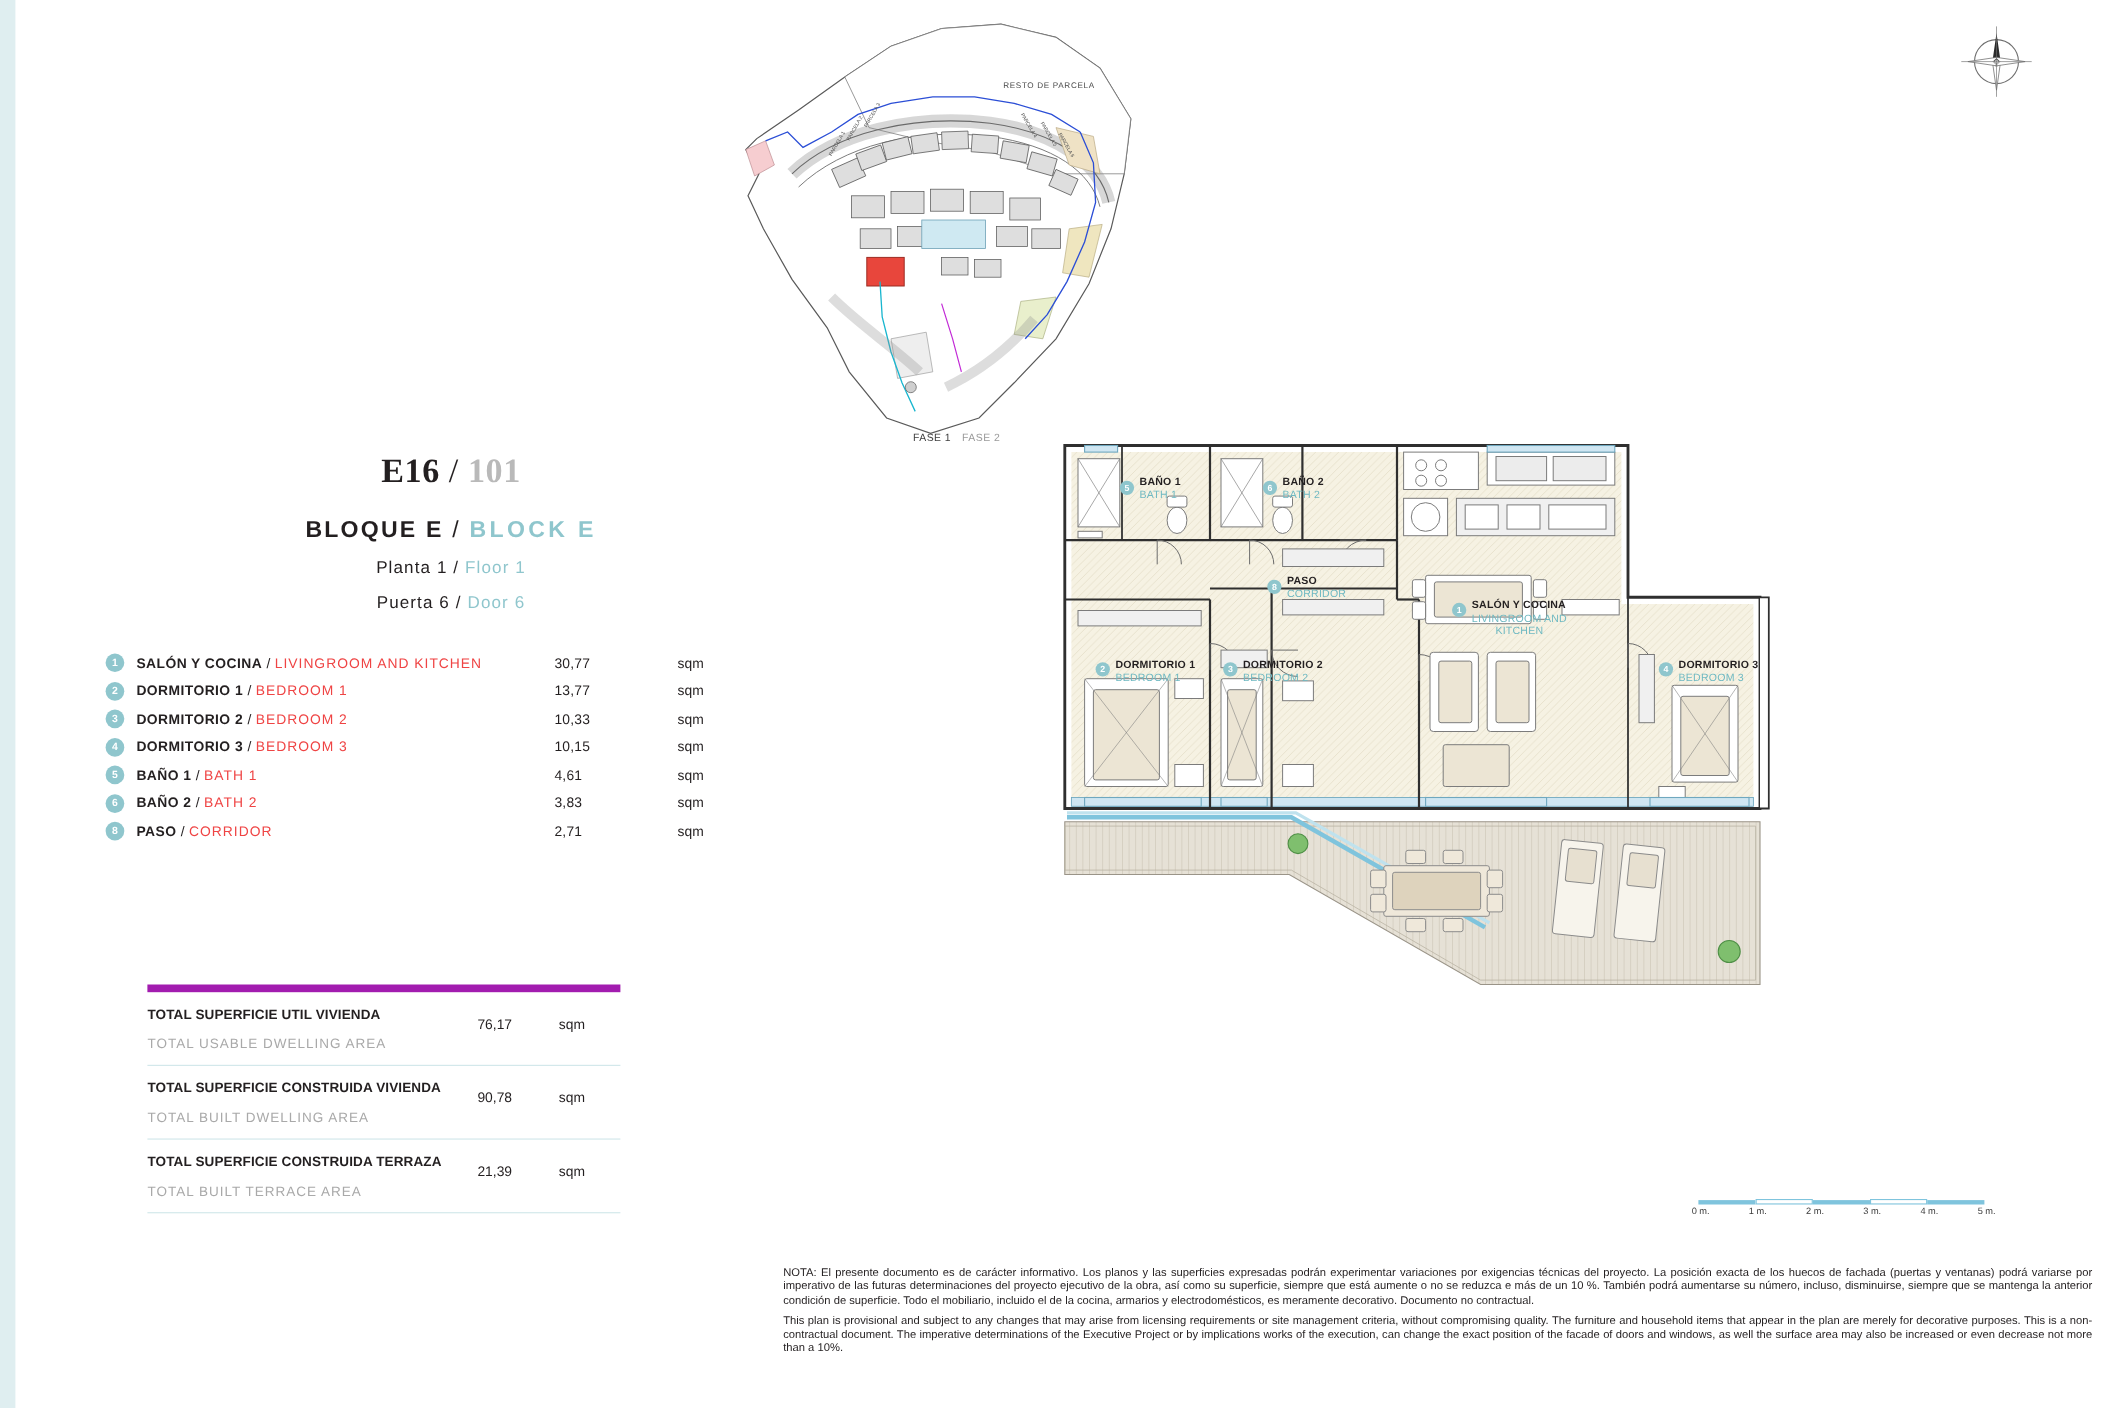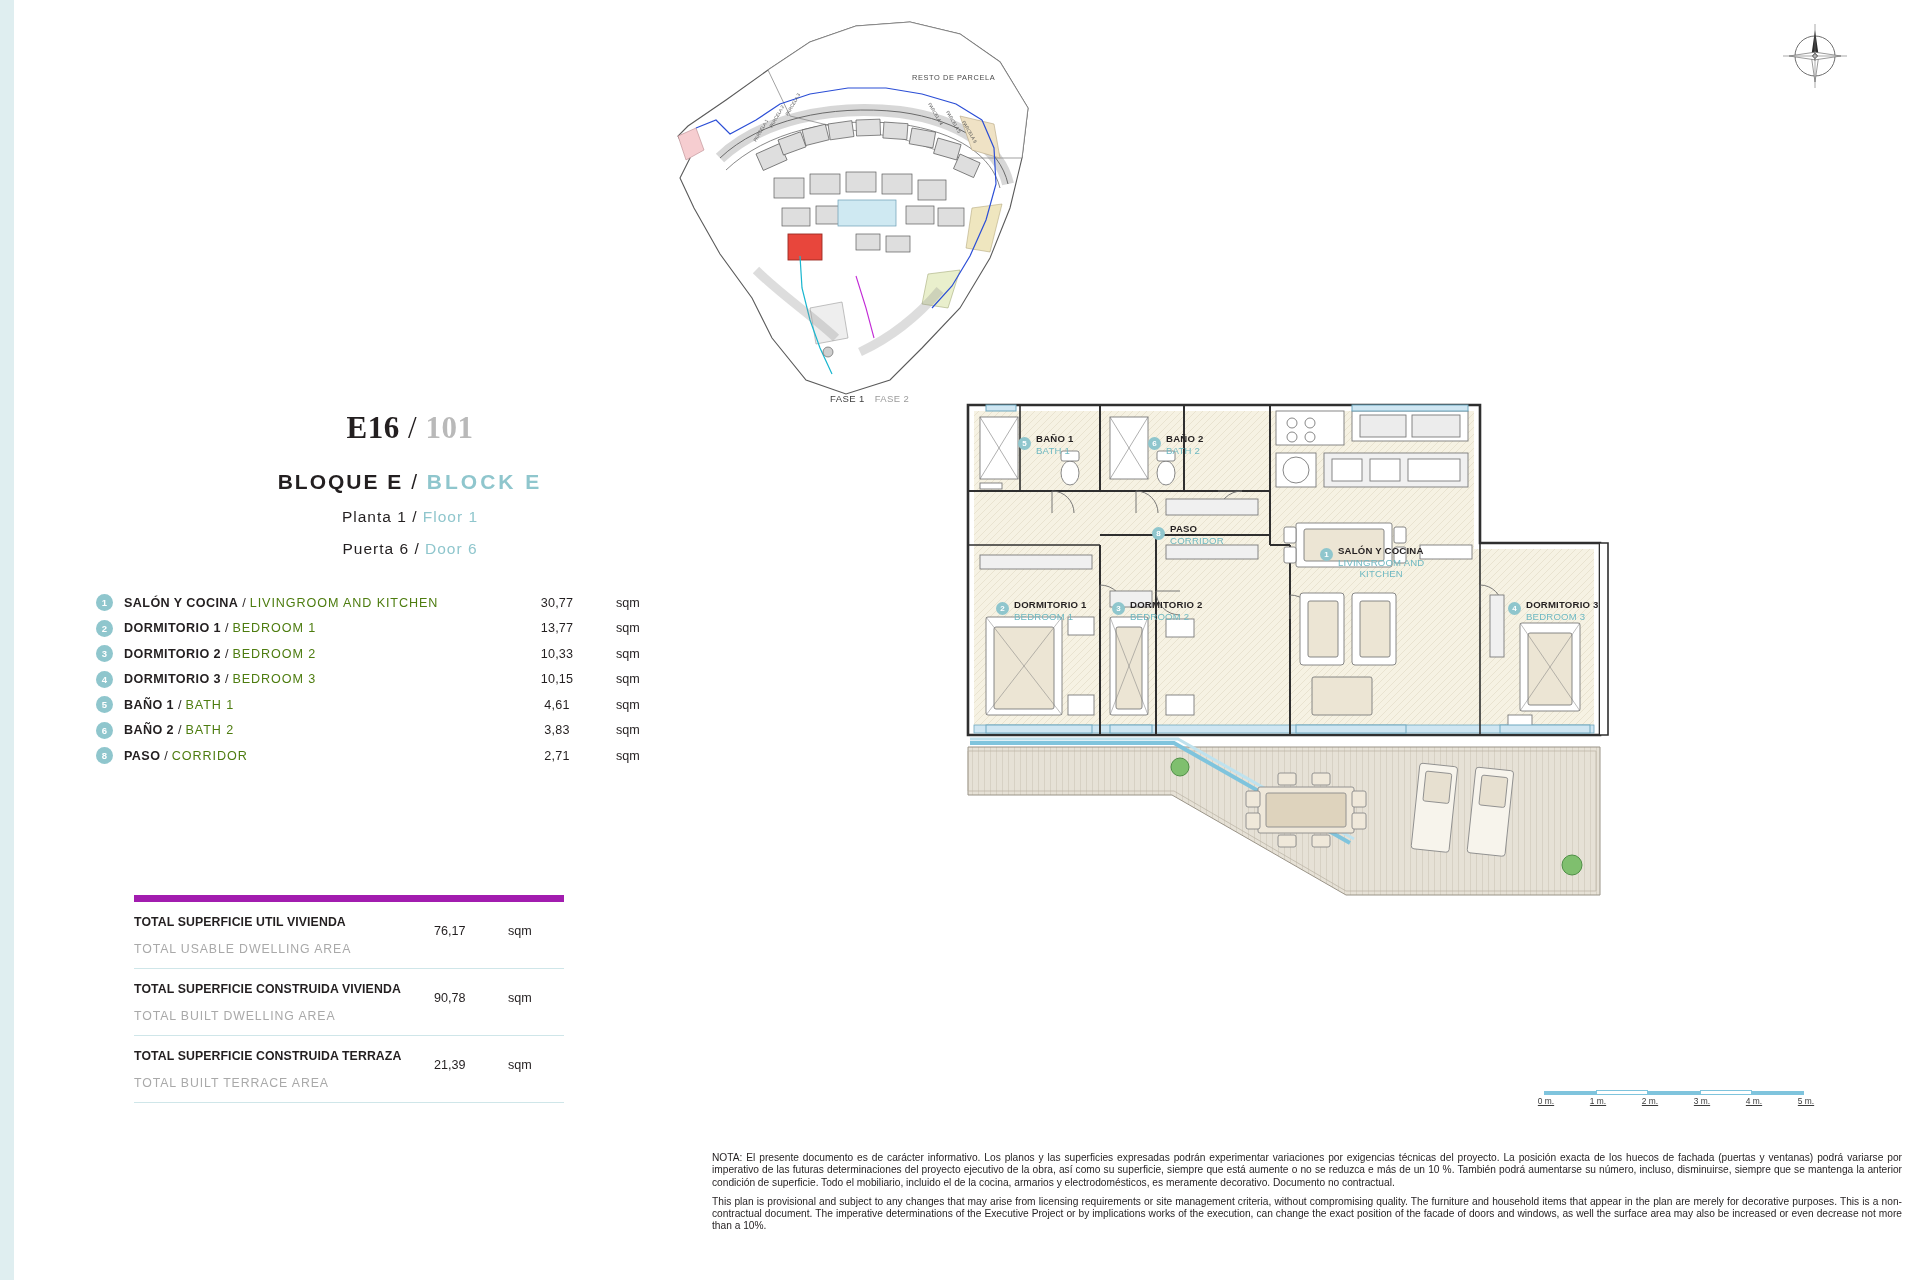--- a/index.html
+++ b/index.html
@@ -63,23 +63,23 @@
   }
   .bullet {
     width: 17px; height: 17px; border-radius: 50%;
     background: #8fc6cd; color: #ffffff;
     font-size: 9.5px; font-weight: bold;
     display: flex; align-items: center; justify-content: center;
     margin-right: 11px; flex: 0 0 17px;
   }
   .r-es { font-weight: bold; letter-spacing: .4px; }
   .r-slash { margin: 0 4px; color: #231f20; }
-  .r-en { color: #4d7c0f; letter-spacing: .9px; }
+  .r-en { color: #ef4444; letter-spacing: .9px; }
   .r-area {
-    margin-left: auto; width: 112px; text-align: center;
+    margin-left: auto; width: 112px; text-align: left;
     letter-spacing: .2px; padding-right: 6px;
   }
   .r-unit { width: 40px; text-align: left; }
 
   
   .totals { position: absolute; left: 134px; top: 895px; width: 430px; }
   .tot {
     padding: 13px 0 12px 0;
     border-bottom: 1px solid #cfe6e9;
     display: flex; align-items: flex-start;
@@ -106,21 +106,21 @@
     background: #8fc6cd; color: #fff; font-size: 8px; font-weight: bold;
     display: flex; align-items: center; justify-content: center;
   }
 
   
   .scalebar { position: absolute; left: 1522px; top: 1086px; width: 324px; height: 26px; }
   .sb-ticks { position: absolute; left: 0; top: 0; width: 324px; height: 12px; }
   .sb-seg { position: absolute; top: 5px; height: 4px; }
   .sb-lbl {
     position: absolute; top: 10px; font-size: 8.4px; color: #3b3b3b;
-    transform: translateX(-50%); white-space: nowrap; text-decoration: underline;
+    transform: translateX(-50%); white-space: nowrap;
   }
 
   
   .notes {
     position: absolute; left: 712px; top: 1152px; width: 1190px;
     font-family: "Liberation Sans", sans-serif;
     font-size: 10.2px; line-height: 12.3px; color: #231f20;
     text-align: justify;
   }
   .notes p { margin: 0 0 7px 0; }

